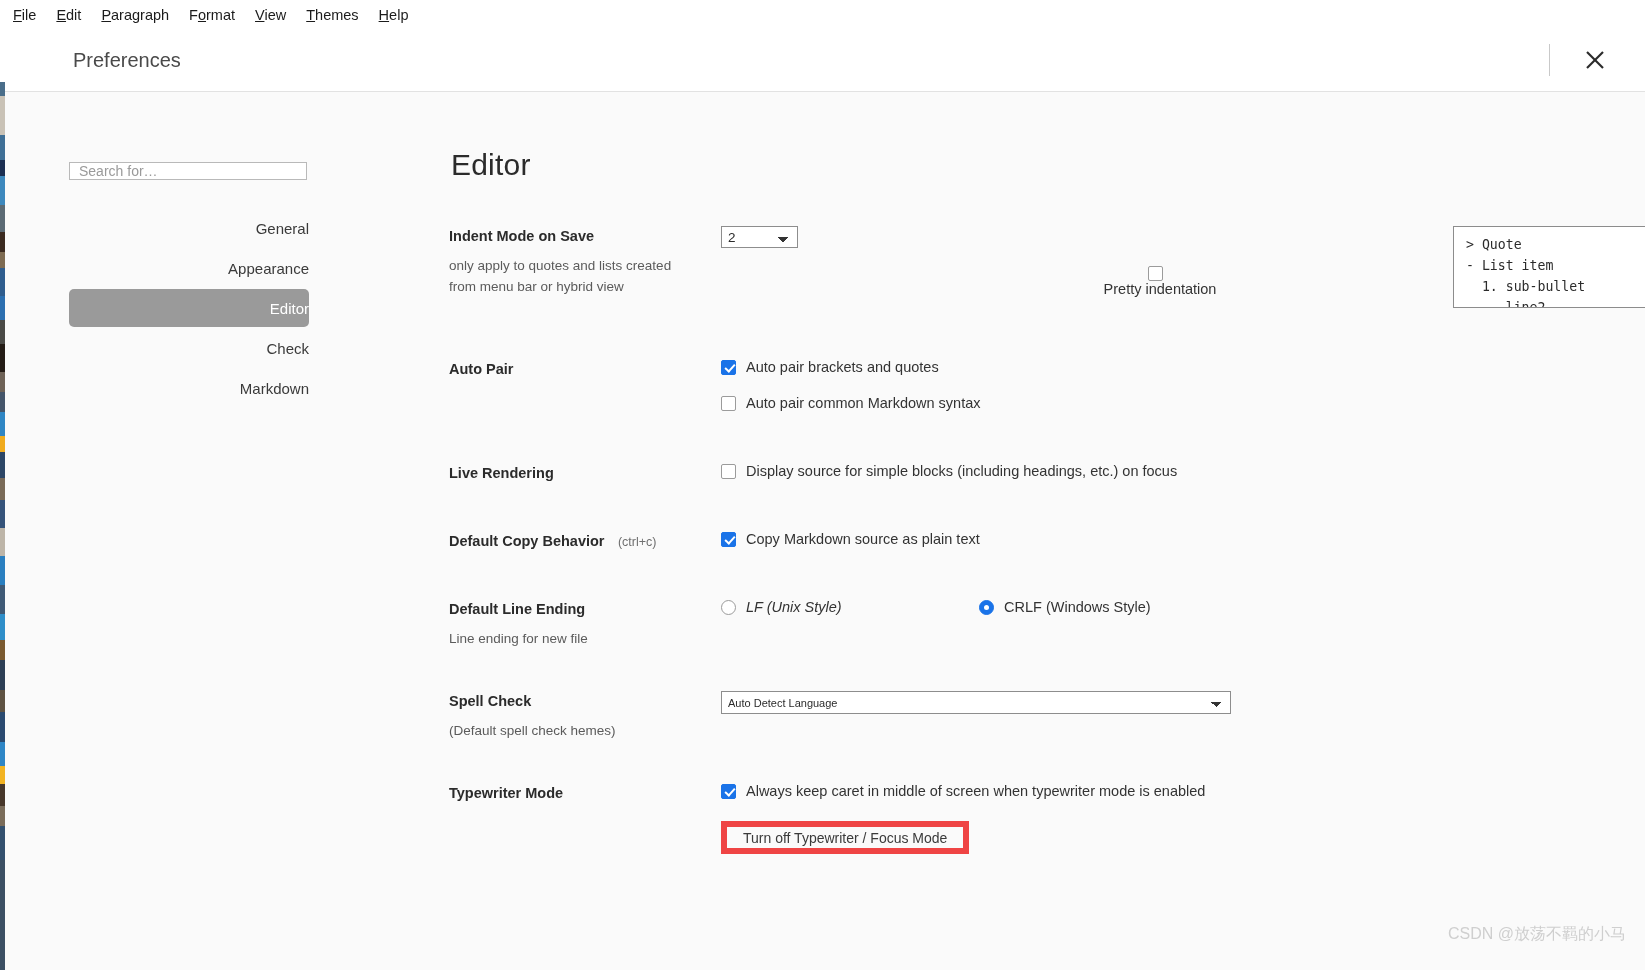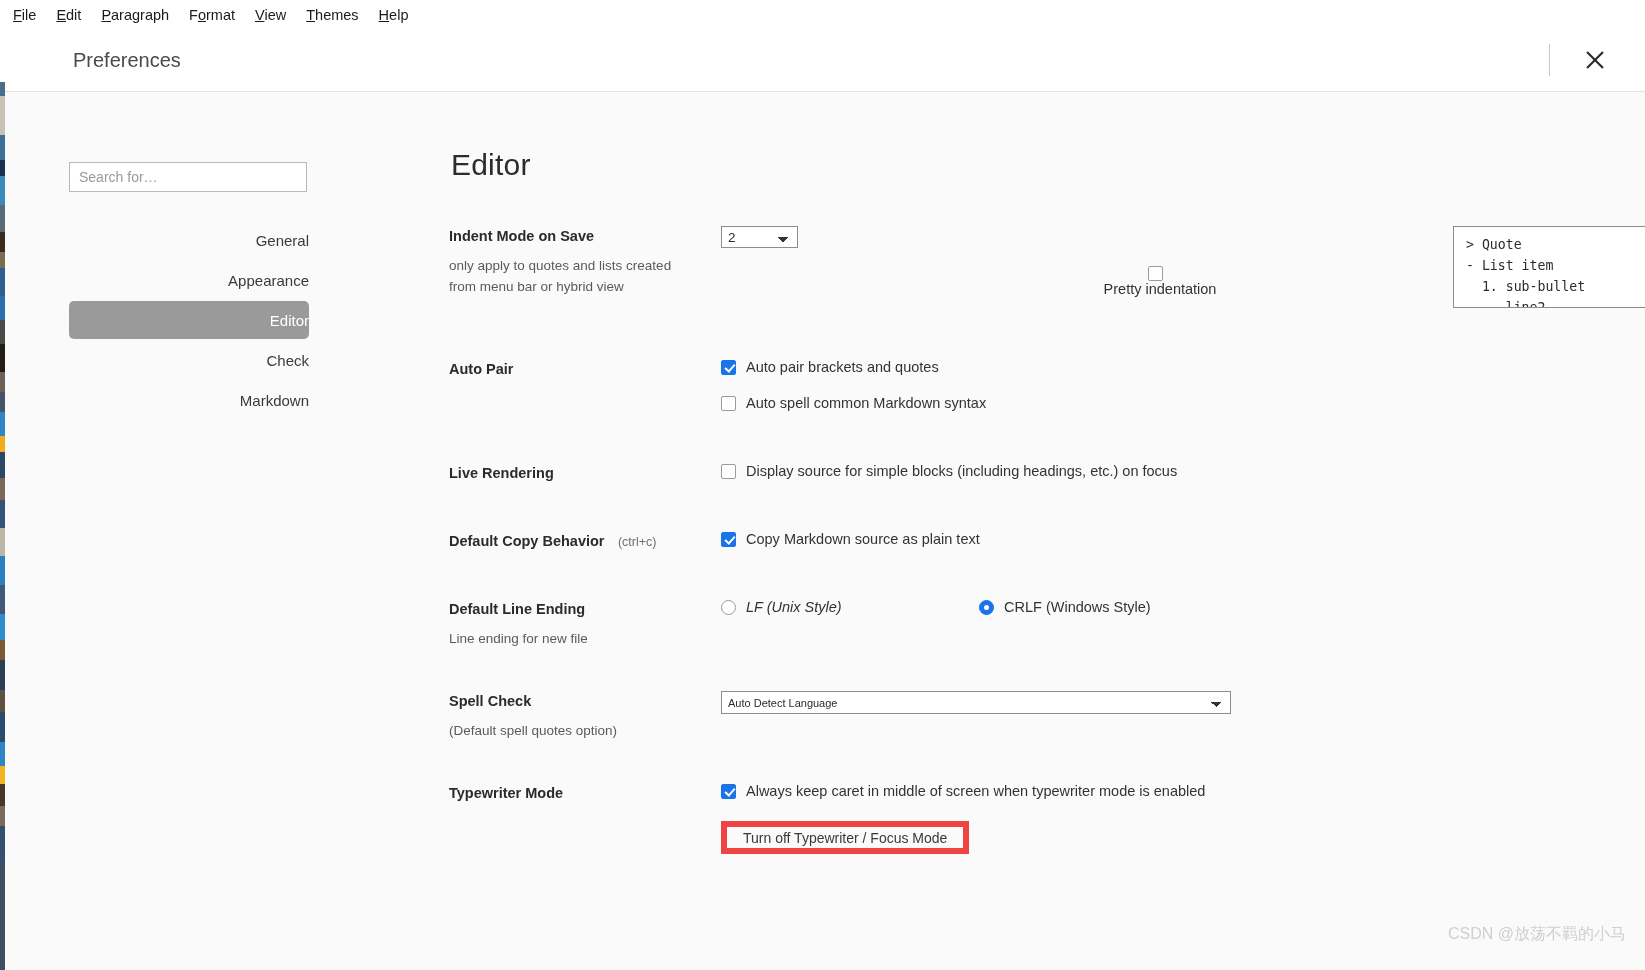--- a/index.html
+++ b/index.html
@@ -116,21 +116,21 @@
     overflow: hidden;
   }
 
   
   .sidebar {
     position: absolute; left: 64px; top: 70px;
     width: 240px;
   }
   .search-wrap { padding: 0; }
   .search-input {
-    width: 238px; height: 30px;
+    width: 238px; height: 18px;
     border: 1px solid #b9b9b9;
     background: #ffffff;
     font-family: "Liberation Sans", sans-serif;
     font-size: 14px;
     color: #333;
     padding: 0 9px;
     outline: none;
   }
   .search-input::placeholder { color: #9a9a9a; }
   .nav-list { margin-top: 29px; }
@@ -396,21 +396,21 @@
         <div class="row-label-col">
           <span class="row-title">Auto Pair</span>
         </div>
         <div class="row-control-col">
           <div class="opt">
             <span class="cbox checked"></span>
             <span class="opt-label">Auto pair brackets and quotes</span>
           </div>
           <div class="opt" style="margin-top:14px;">
             <span class="cbox"></span>
-            <span class="opt-label">Auto spell common Markdown syntax</span>
+            <span class="opt-label">Auto pair common Markdown syntax</span>
           </div>
         </div>
       </div>
 
       <div class="sec-gap-md"></div>
 
       <div class="setting-row">
         <div class="row-label-col">
           <span class="row-title">Live Rendering</span>
         </div>
@@ -456,21 +456,21 @@
             </div>
           </div>
         </div>
       </div>
 
       <div class="sec-gap-lg"></div>
 
       <div class="setting-row">
         <div class="row-label-col">
           <span class="row-title">Spell Check</span>
-          <div class="row-desc">(Default spell quotes option)</div>
+          <div class="row-desc">(Default spell check hemes)</div>
         </div>
         <div class="row-control-col">
           <select class="sel spell">
             <option selected="">Auto Detect Language</option>
           </select>
         </div>
       </div>
 
       <div class="sec-gap-lg"></div>
 

